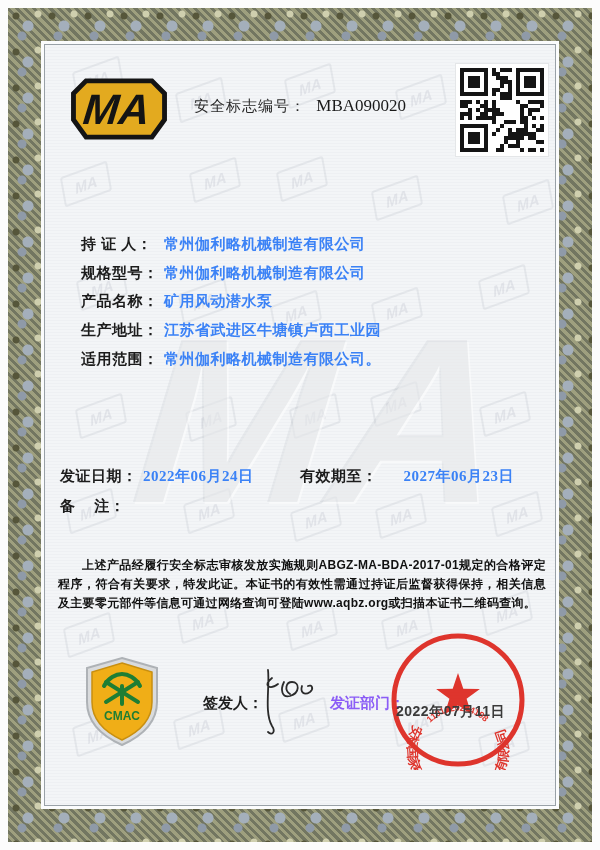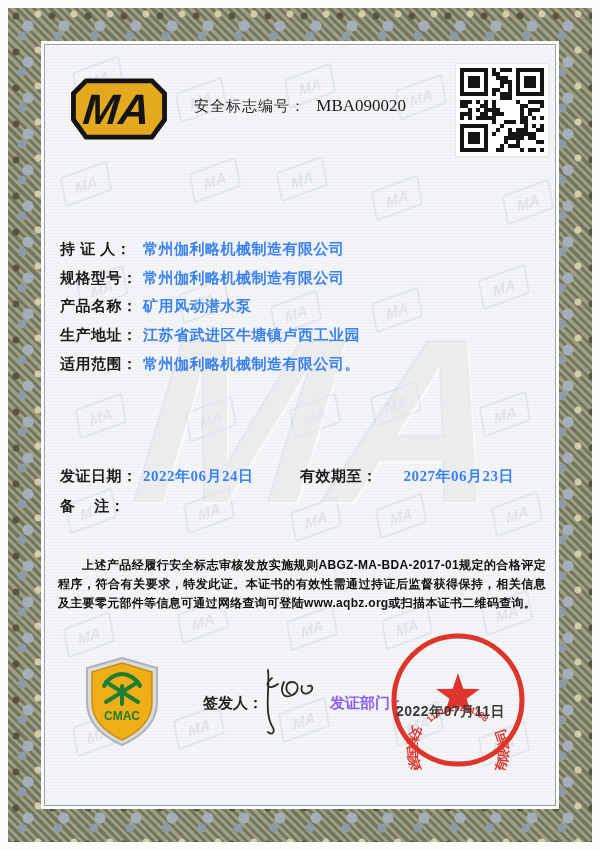--- a/index.html
+++ b/index.html
@@ -39,21 +39,21 @@
   #cert-no-value{font-family:"Liberation Serif",serif;font-size:17px;color:#1a1a1a;margin-left:6px;}
   #qr-box{position:absolute;left:456px;top:64px;width:92px;height:92px;background:#ffffff;
           display:flex;align-items:center;justify-content:center;box-shadow:0 0 0 1px #e4e6e8;}
 
   #doc-title{position:absolute;left:0;top:160px;width:600px;text-align:center;
      font-family:"Liberation Serif",serif;font-weight:900;font-size:34px;color:#0d0d0d;
      letter-spacing:2px;}
 
   
   #fields{position:absolute;left:60px;top:230px;right:52px;}
-  .field-row{height:28.8px;display:flex;align-items:flex-end;}
+  .field-row{height:28.8px;display:flex;align-items:center;margin-left:21px;}
   .field-label{min-width:83px;font-weight:bold;font-size:15px;color:#1c1c1c;
       letter-spacing:.5px;white-space:pre;flex:none;}
   .field-value{font-weight:bold;font-size:15px;color:#3b82f6;
       font-family:"Liberation Serif",serif;letter-spacing:.5px;white-space:pre;}
 
   #dates-row{position:absolute;left:60px;top:462px;right:52px;height:29px;display:flex;align-items:center;}
   #remark-row{position:absolute;left:60px;top:492px;right:36px;height:29px;display:flex;align-items:center;}
   .w157{width:157px;flex:none;}
 
   

